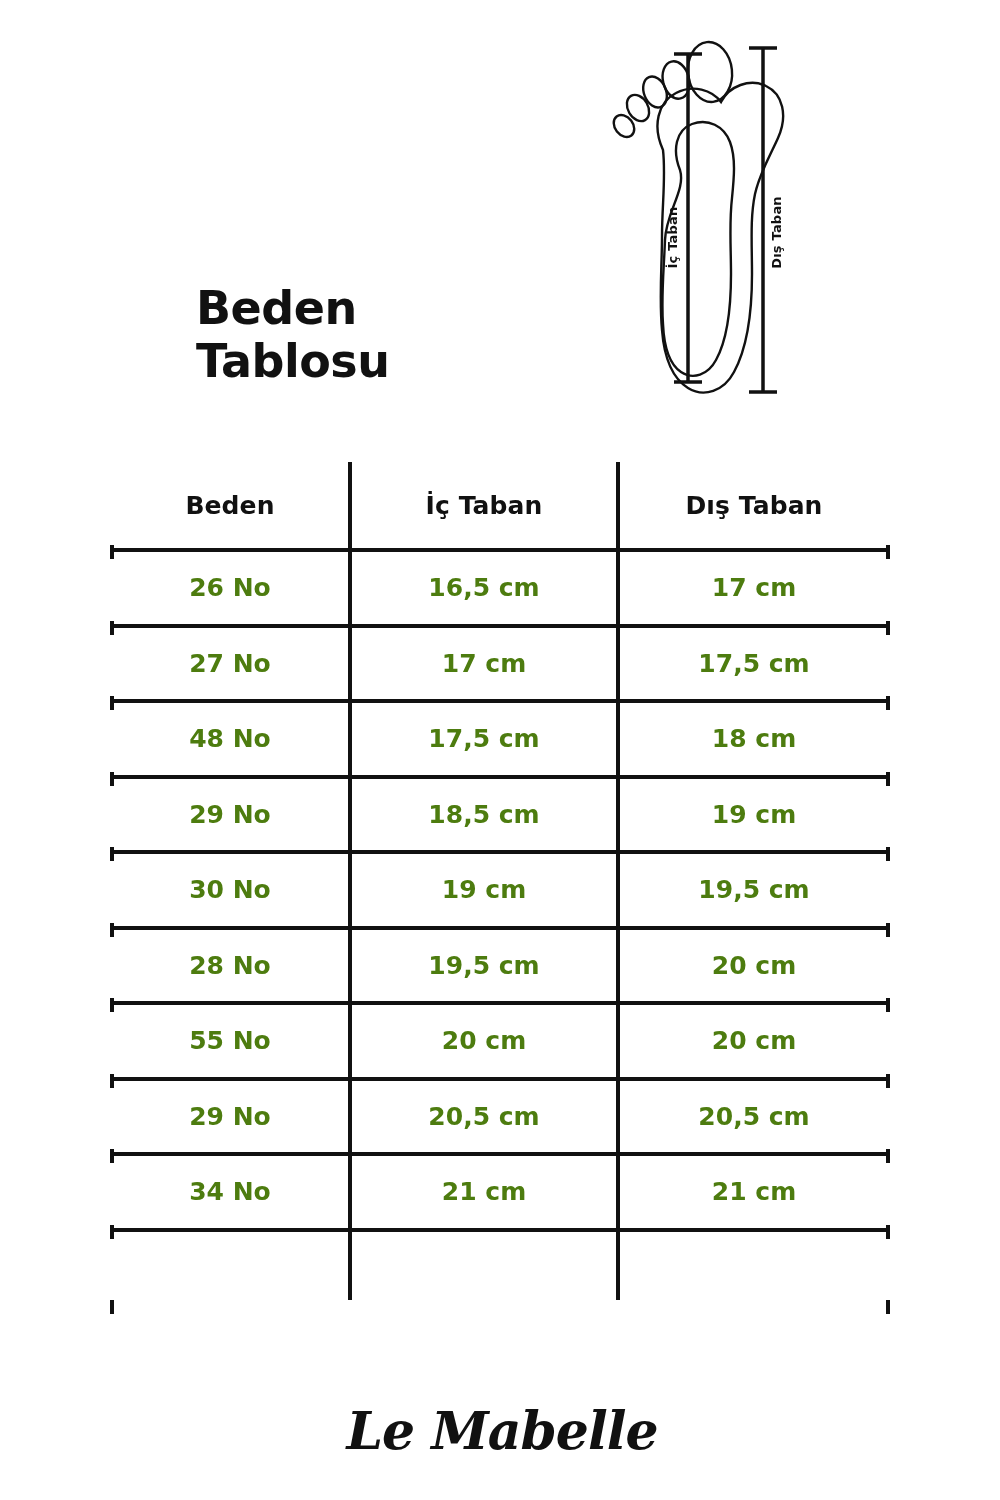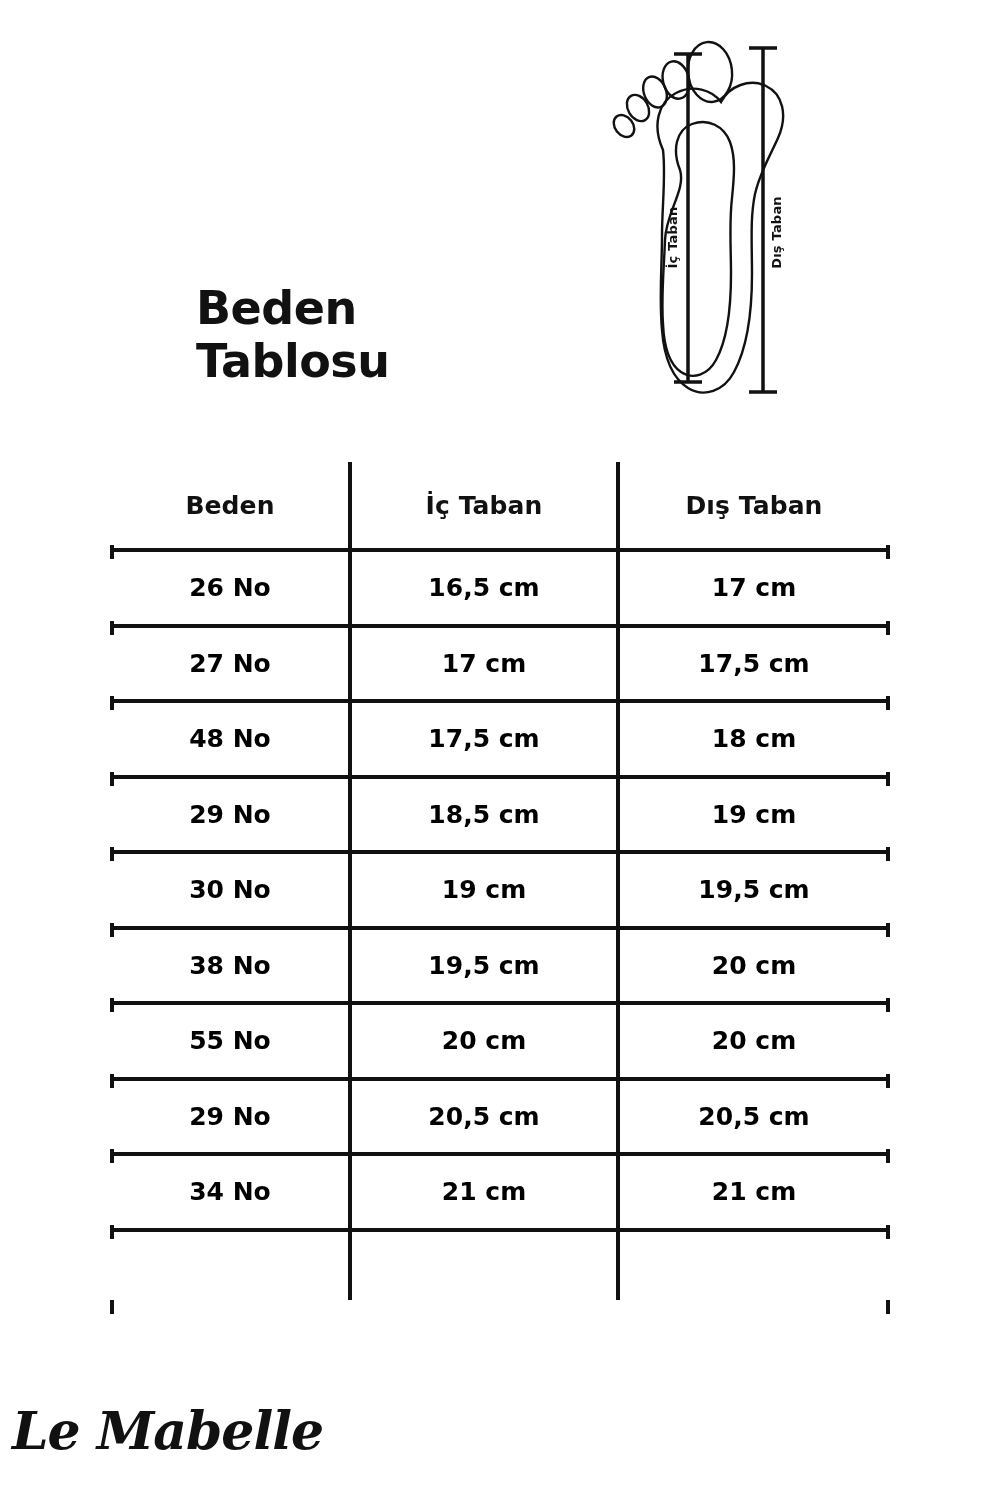--- a/index.html
+++ b/index.html
@@ -81,21 +81,21 @@
     height: 86px;
     font-size: 25px;
     font-weight: bold;
     letter-spacing: 0.1px;
     color: #111;
   }
   .tbl td {
     height: 71.5px;
     font-size: 25px;
     font-weight: bold;
-    color: #000000;
+    color: #4d7c0f;
   }
   
   col.c-beden { width: 240px; }
   col.c-ic    { width: 268px; }
   col.c-dis   { width: 272px; }
 
   
   .tbl tbody tr td {
     border-top: 4px solid #111;
   }
@@ -128,23 +128,24 @@
   .cap {
     position: absolute;
     width: 4px;
     height: 14px;
     background: #111;
   }
 
   
   #brand {
     position: absolute;
-    left: 12px;
+    left: 4px;
     right: 0;
     top: 1400px;
+    text-align: center;
     font-family: "DejaVu Serif", "Liberation Serif", serif;
     font-style: italic;
     font-weight: bold;
     font-size: 52px;
     letter-spacing: -1px;
     color: #111;
   }
 </style>
 </head>
 <body>
@@ -237,21 +238,21 @@
         <td>29 No</td>
         <td>18,5 cm</td>
         <td>19 cm</td>
       </tr>
       <tr>
         <td>30 No</td>
         <td>19 cm</td>
         <td>19,5 cm</td>
       </tr>
       <tr>
-        <td>38 No</td>
+        <td>28 No</td>
         <td>19,5 cm</td>
         <td>20 cm</td>
       </tr>
       <tr>
         <td>55 No</td>
         <td>20 cm</td>
         <td>20 cm</td>
       </tr>
       <tr>
         <td>29 No</td>

